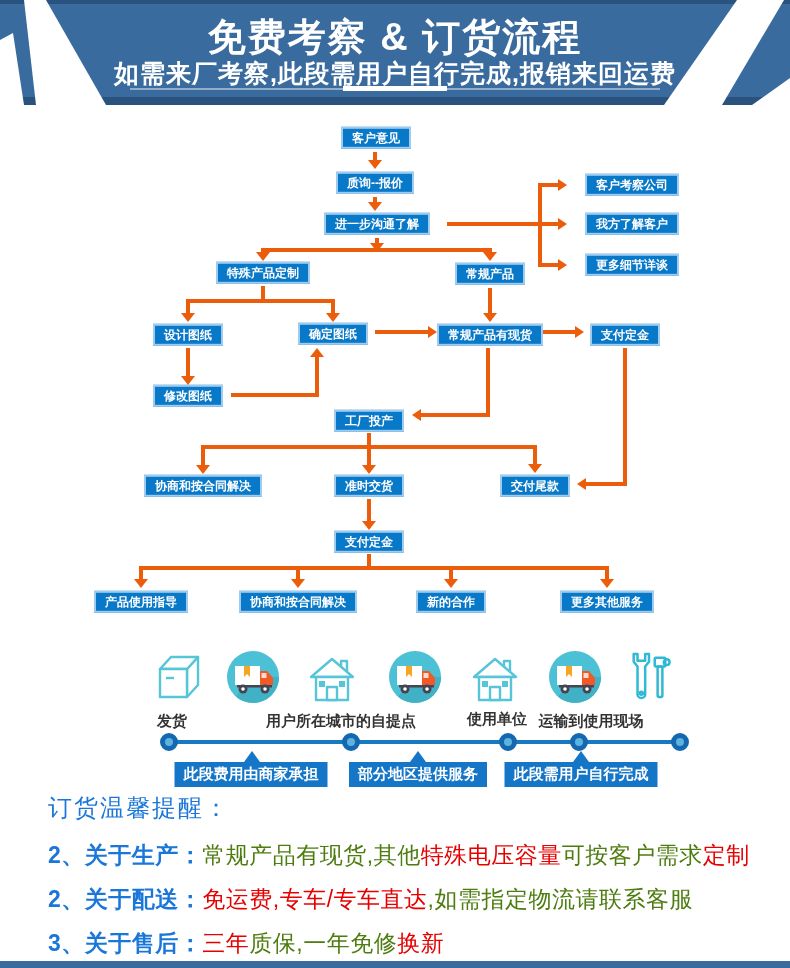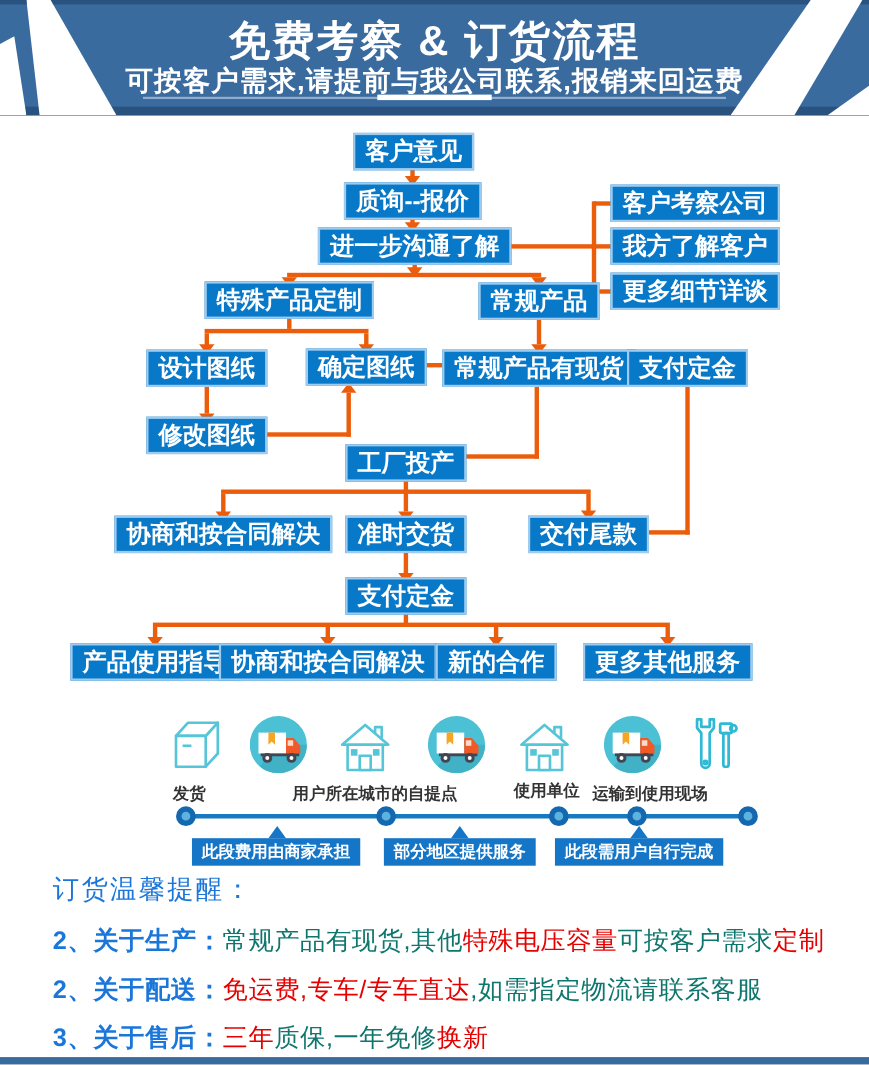--- a/index.html
+++ b/index.html
@@ -18,21 +18,21 @@
   .stripe.s4{clip-path:polygon(790px 78px,790px 105px,752px 105px);}
   .hdr-title{position:absolute;left:0;top:12px;width:790px;text-align:center;color:#fff;
              font-size:38px;font-weight:bold;letter-spacing:2px;z-index:2;margin:0;}
   .hdr-sub{position:absolute;left:0;top:57px;width:790px;text-align:center;color:#fff;
            font-size:25px;font-weight:bold;letter-spacing:1px;z-index:2;}
   .hr-thin{position:absolute;left:130px;right:130px;top:88px;height:2px;background:rgba(255,255,255,.45);z-index:2;}
   .hr-bar{position:absolute;left:50%;transform:translateX(-50%);top:86px;width:104px;height:5px;background:#fff;z-index:3;}
 
   
   .node{position:absolute;transform:translate(-50%,-50%);background:var(--node-blue);
-        border:2px solid var(--node-border);color:#fff;font-size:22px;font-weight:bold;
+        border:2px solid var(--node-border);color:#fff;font-size:12px;font-weight:bold;
         line-height:1.2;padding:2px 9px;white-space:nowrap;}
   .cline{position:absolute;background:var(--arrow);}
   .ah{position:absolute;width:0;height:0;}
   .ad{border-left:7px solid transparent;border-right:7px solid transparent;border-top:9px solid var(--arrow);}
   .au{border-left:7px solid transparent;border-right:7px solid transparent;border-bottom:9px solid var(--arrow);}
   .ar{border-top:6px solid transparent;border-bottom:6px solid transparent;border-left:9px solid var(--arrow);}
   .al{border-top:6px solid transparent;border-bottom:6px solid transparent;border-right:9px solid var(--arrow);}
 
   
   .ic{position:absolute;}
@@ -42,39 +42,39 @@
   .tl-ptr{position:absolute;width:0;height:0;top:751px;
           border-left:8px solid transparent;border-right:8px solid transparent;border-bottom:11px solid var(--tag-blue);}
   .tl-tag{position:absolute;transform:translateX(-50%);top:762px;background:var(--tag-blue);color:#fff;
           font-size:15px;font-weight:bold;padding:3px 9px;white-space:nowrap;}
 
   
   .notes{position:absolute;left:48px;top:792px;width:710px;}
   .notes h2{margin:0 0 16px 0;font-size:24px;font-weight:normal;color:var(--text-blue);letter-spacing:2px;}
   .note-item{font-size:23px;margin-bottom:13px;white-space:nowrap;letter-spacing:0.5px;}
   .seg-blue{color:var(--text-blue);font-weight:bold;}
-  .seg-black{color:#0f766e;}
+  .seg-black{color:#4d7c0f;}
   .seg-red{color:var(--text-red);}
 
   .footer-bar{position:absolute;left:0;top:961px;width:790px;height:7px;background:var(--header-blue);}
 </style>
 </head>
 <body>
 
 <div id="page">
 
   <div class="header">
     <div class="hdr-strip top"></div>
     <div class="hdr-strip bot"></div>
     <div class="stripe s1"></div>
     <div class="stripe s2"></div>
     <div class="stripe s3"></div>
     <div class="stripe s4"></div>
     <h1 class="hdr-title">免费考察 &amp; 订货流程</h1>
-    <div class="hdr-sub">可按客户需求,请提前与我公司联系,报销来回运费</div>
+    <div class="hdr-sub">如需来厂考察,此段需用户自行完成,报销来回运费</div>
     <div class="hr-thin"></div>
     <div class="hr-bar"></div>
   </div>
 
   <section>
     <div id="connectors">
         <div class="cline" style="left: 447px; top: 222px; width: 111px; height: 4px;"></div>
         <div class="cline" style="left: 261px; top: 248px; width: 231px; height: 4px;"></div>
         <div class="cline" style="left: 186px; top: 299px; width: 149px; height: 4px;"></div>
         <div class="cline" style="left: 231px; top: 393px; width: 88px; height: 4px;"></div>

